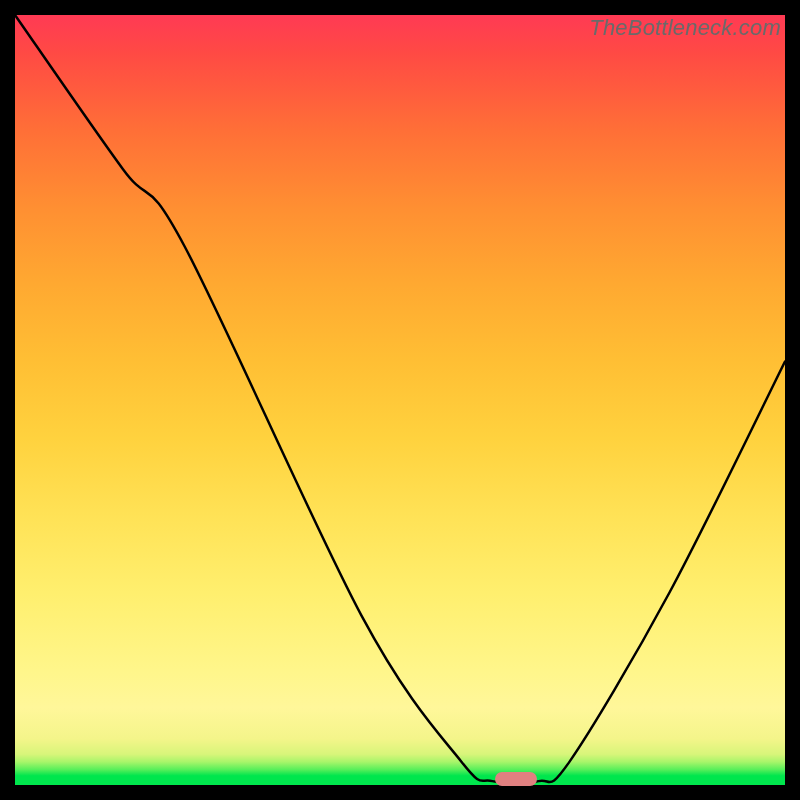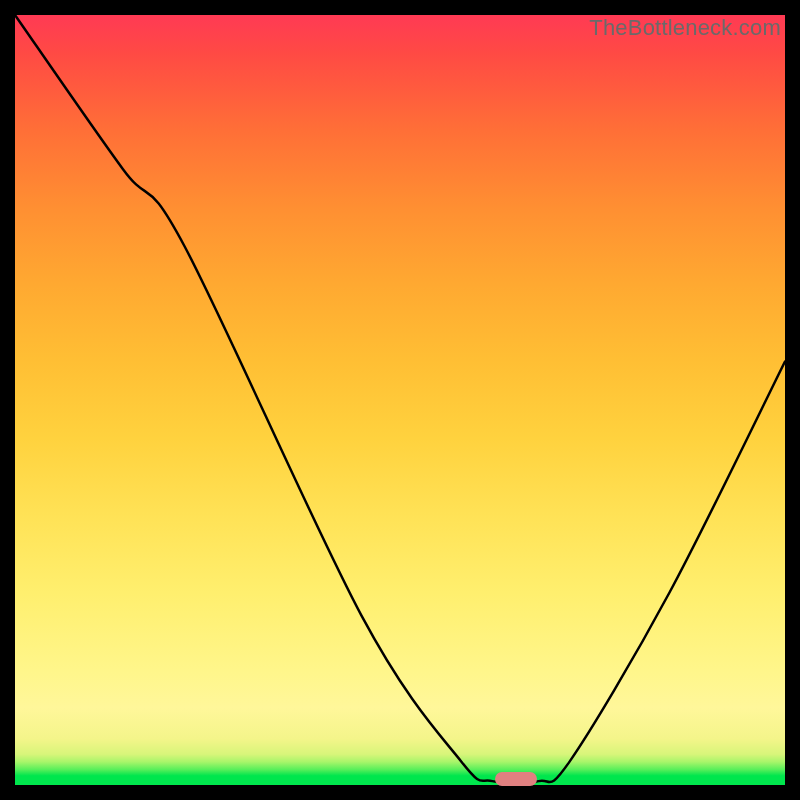--- a/index.html
+++ b/index.html
@@ -9,20 +9,21 @@
     height: 800px;
     overflow: hidden;
     background: #000;
     font-family: Arial, Helvetica, sans-serif;
   }
   .frame {
     position: relative;
     width: 800px;
     height: 608px;
     background: #000;
+    font-style: italic;
   }
   .plot-area {
     position: absolute;
     left: 15px;
     top: 15px;
     width: 770px;
     height: 770px;
     background: #fff;
   }
   

